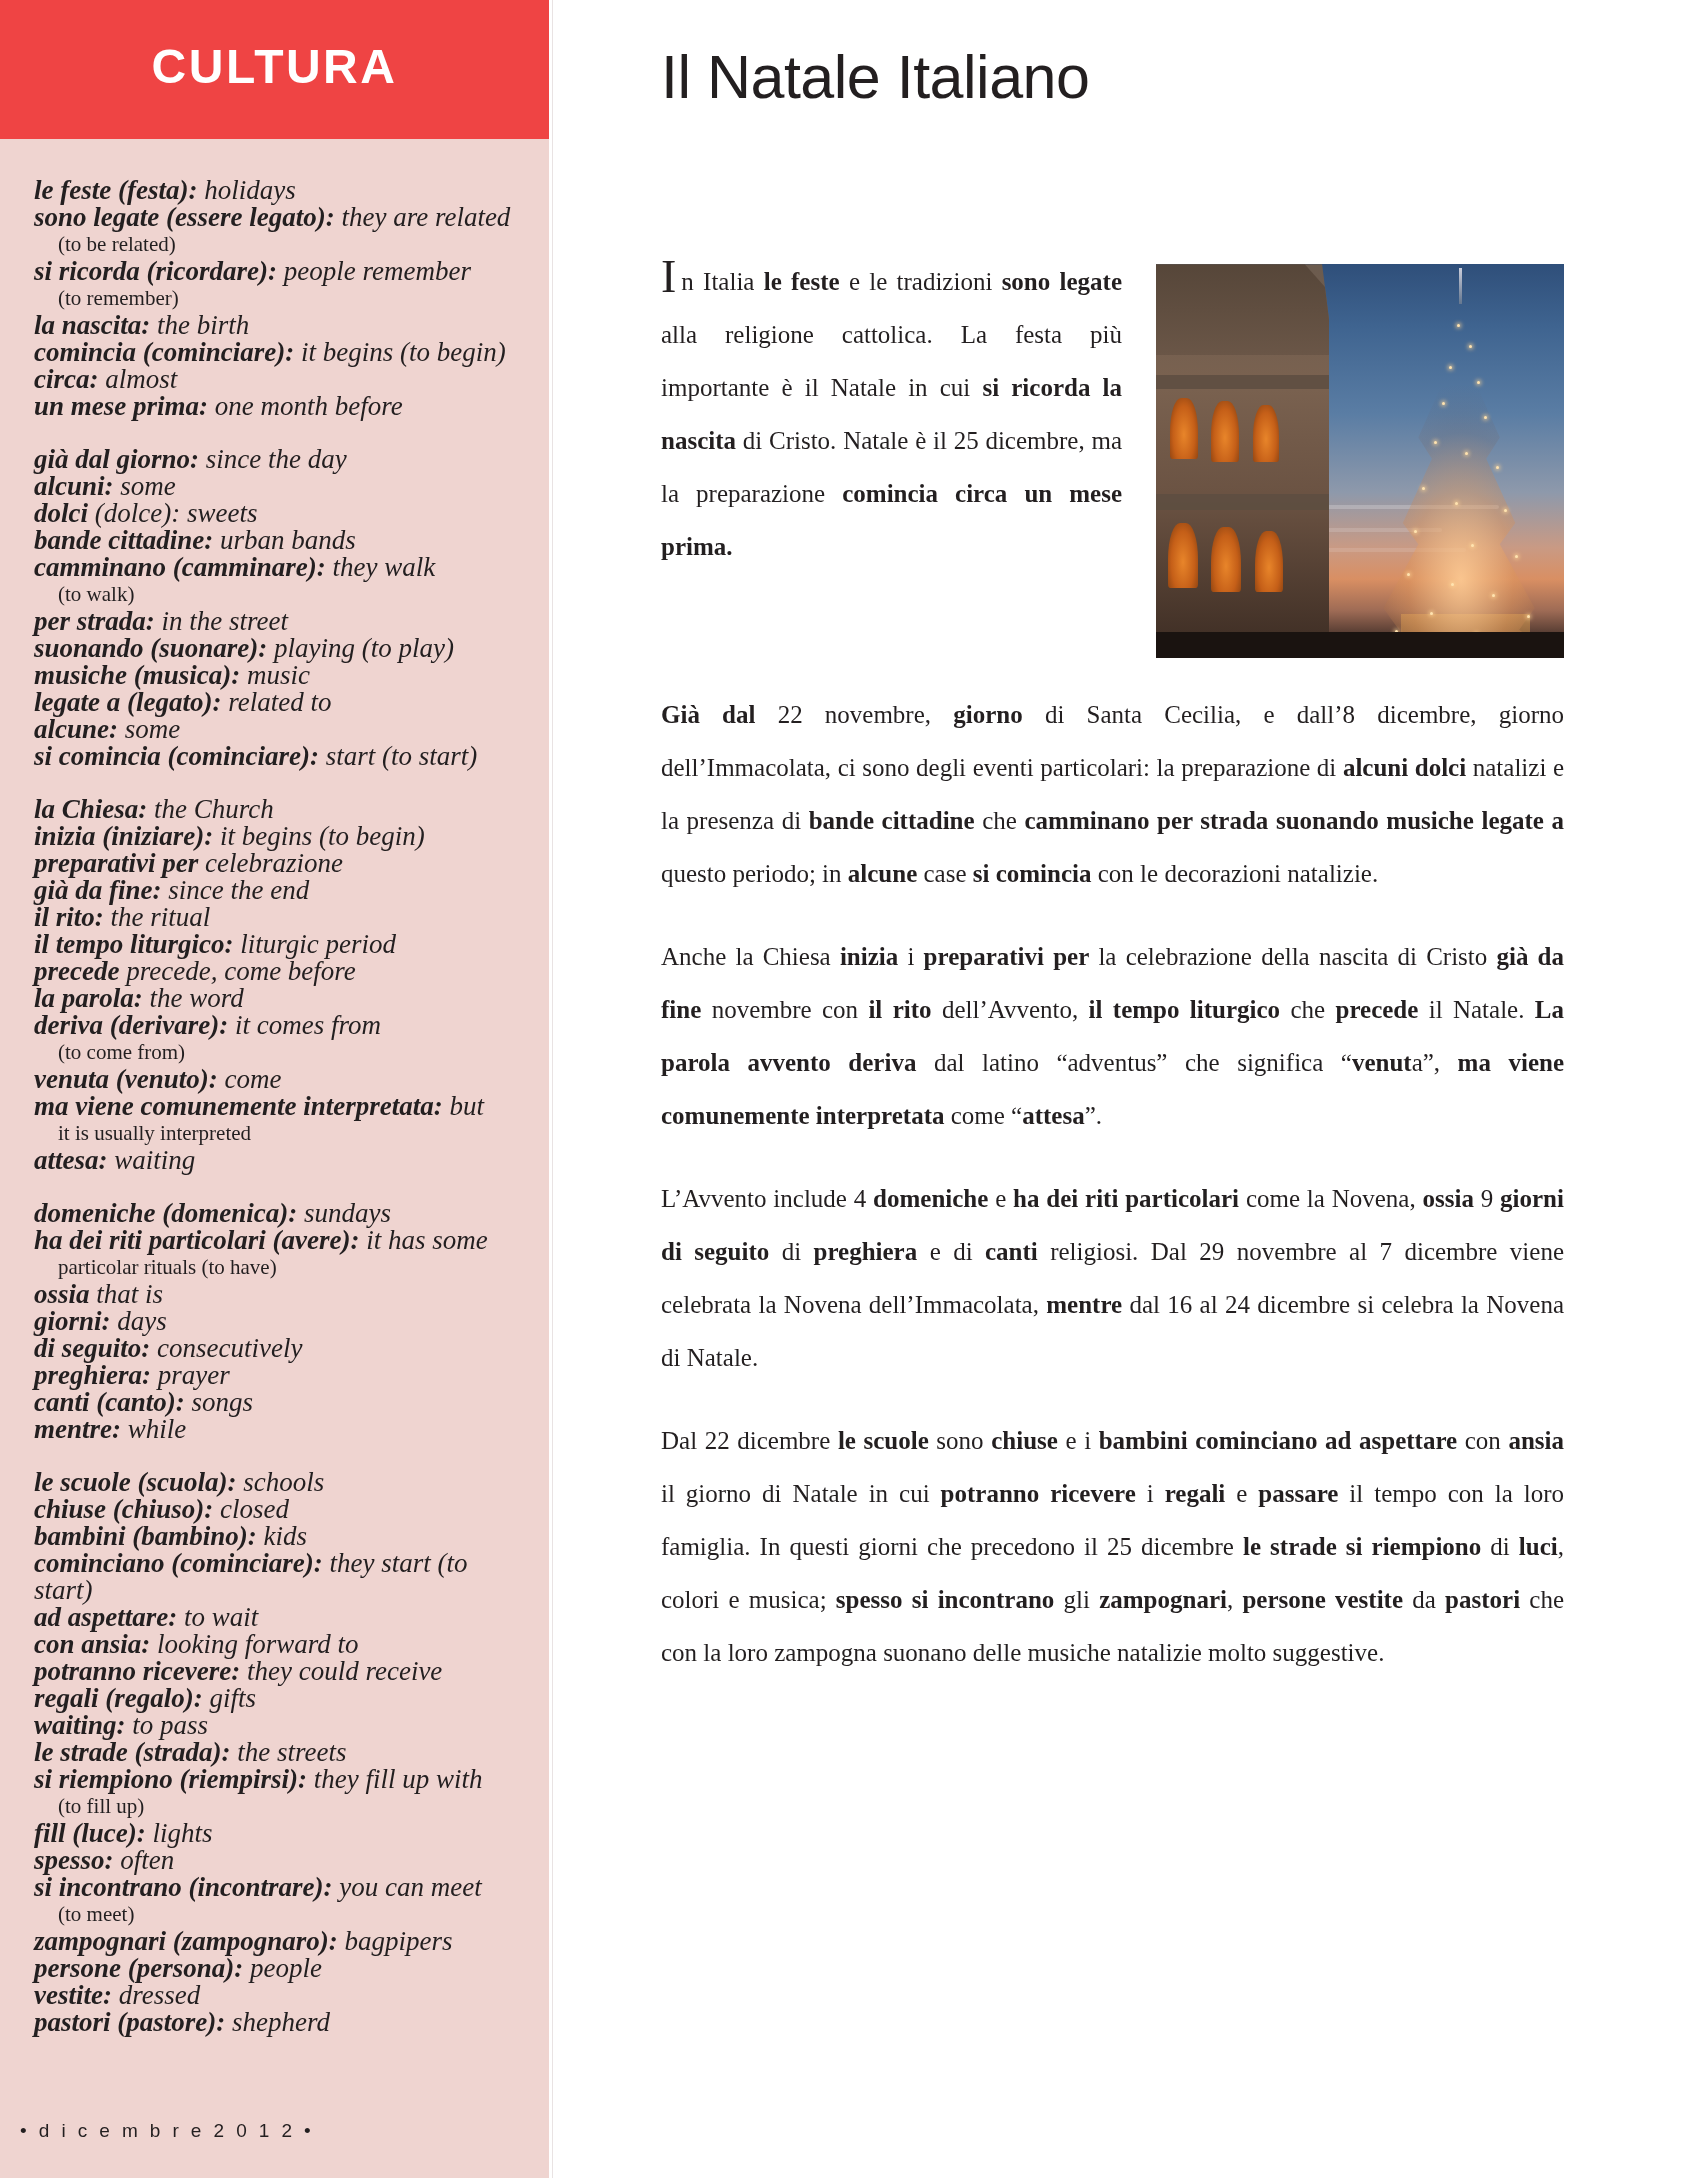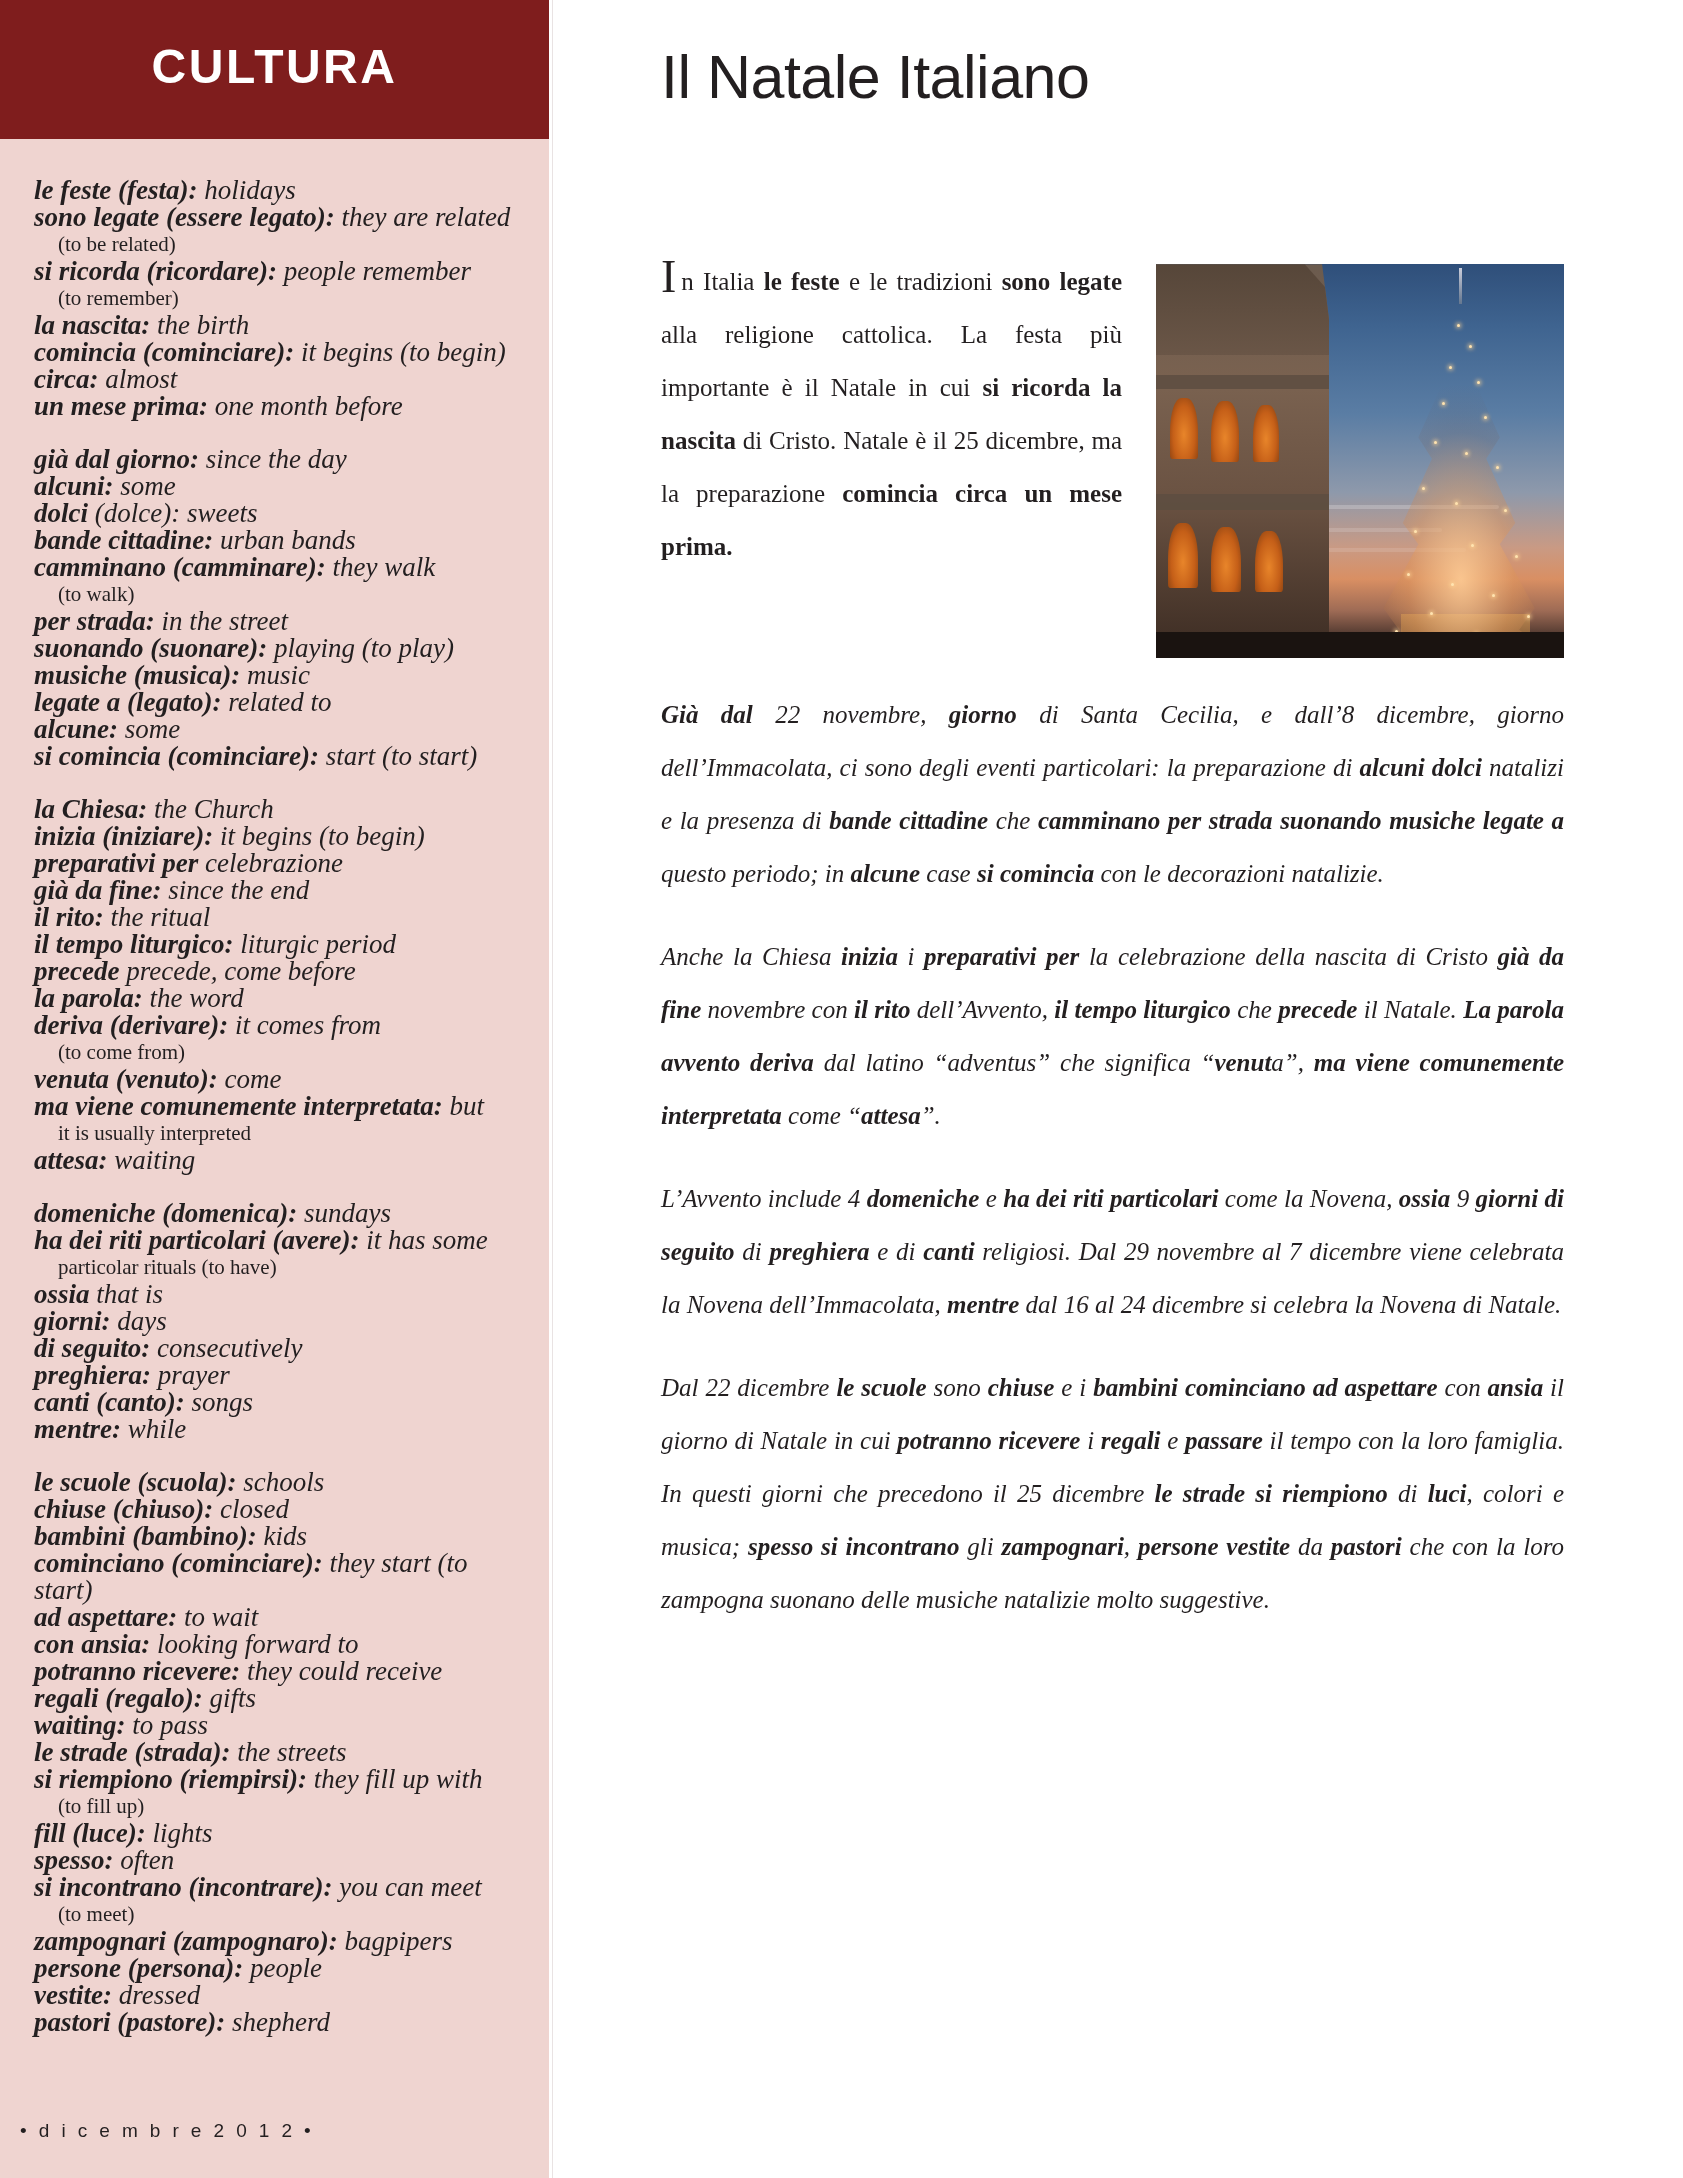--- a/index.html
+++ b/index.html
@@ -30,21 +30,21 @@
     left: 0;
     top: 0;
     width: 549px;
     height: 2178px;
     background: #efd4d0;
   }
 
   .sidebar-banner {
     width: 100%;
     height: 139px;
-    background: #7f1d1d;
+    background: #ef4444;
     display: flex;
     align-items: center;
     justify-content: center;
   }
 
   .sidebar-banner-title {
     font-family: "Liberation Sans", "DejaVu Sans", sans-serif;
     color: #ffffff;
     font-size: 48px;
     font-weight: 600;
@@ -249,21 +249,20 @@
     color: #231f20;
   }
 
   .para.lead {
     margin-top: 141px;
     line-height: 53px;
   }
 
   .para.wide {
     clear: both;
-    font-style: italic;
   }
 
   .dropcap {
     float: left;
     font-size: 46px;
     line-height: 36px;
     padding: 4px 5px 0 0;
     font-weight: 400;
   }
 

